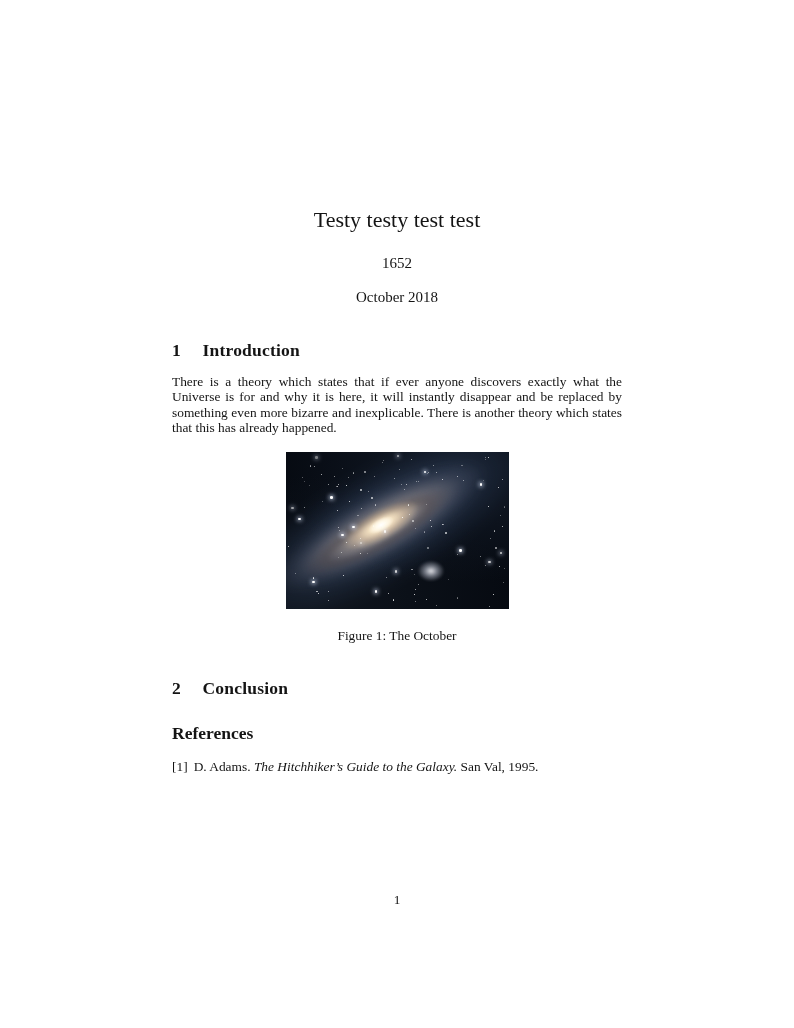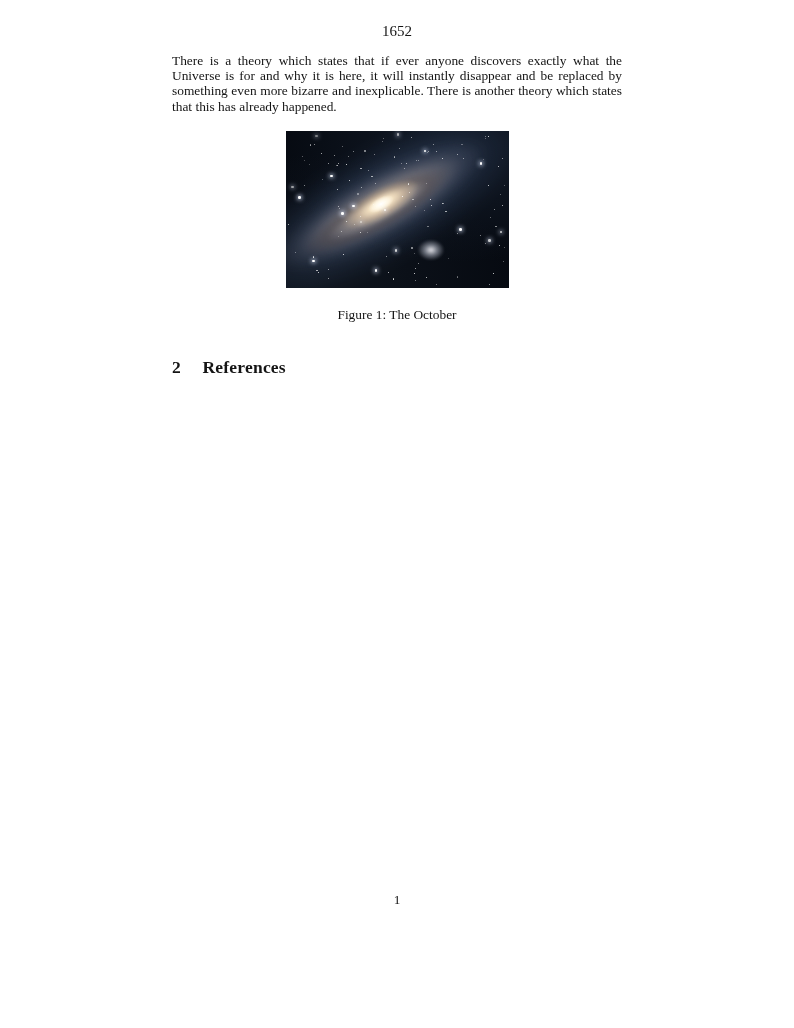--- a/index.html
+++ b/index.html
@@ -136,22 +136,28 @@
     text-align:center;
     font-size:13.4px;
   }
 </style>
 </head>
 <body>
 
 <div class="doc">
   <div class="content">
 
+    <h1 class="paper-title">Testy testy test test</h1>
     <div class="author">1652</div>
-
+    <div class="date">October 2018</div>
+
+    <h2 class="section">
+      <span class="sec-num">1</span>
+      <span>Introduction</span>
+    </h2>
     <p class="body-text">There is a theory which states that if ever anyone discovers exactly what the Universe is for and why it is here, it will instantly disappear and be replaced by something even more bizarre and inexplicable. There is another theory which states that this has already happened.</p>
 
     <figure>
       <div class="universe" id="universe">
         <div class="galaxy-halo"></div>
         <div class="galaxy-disk"></div>
         <div class="galaxy-dust"></div>
         <div class="galaxy-core"></div>
         <div class="galaxy-nucleus"></div>
         <div class="companion-galaxy"></div>
@@ -282,20 +288,26 @@
           <div class="star bright" style="width: 2.6px; height: 2.6px; left: 87%; top: 20%;"></div>
           <div class="star bright" style="width: 2.6px; height: 2.6px; left: 12%; top: 82%;"></div>
           <div class="star bright" style="width: 2.6px; height: 2.6px; left: 40%; top: 88%;"></div>
           <div class="star bright" style="width: 2.6px; height: 2.6px; left: 78%; top: 62%;"></div>
         </div>
       <figcaption>Figure 1: The October</figcaption>
     </figure>
 
     <h2 class="section">
       <span class="sec-num">2</span>
-      <span>References</span>
+      <span>Conclusion</span>
     </h2>
 
+    <h2 class="refs-heading">References</h2>
+    <div class="ref-entry">
+      <span class="ref-label">[1]</span><span>D. Adams.</span>
+      <span class="ref-title">The Hitchhiker’s Guide to the Galaxy.</span>
+      <span>San Val, 1995.</span>
+    </div>
 
   </div>
 
   <div class="page-number">1</div>
 </div>
 
 </body></html>

